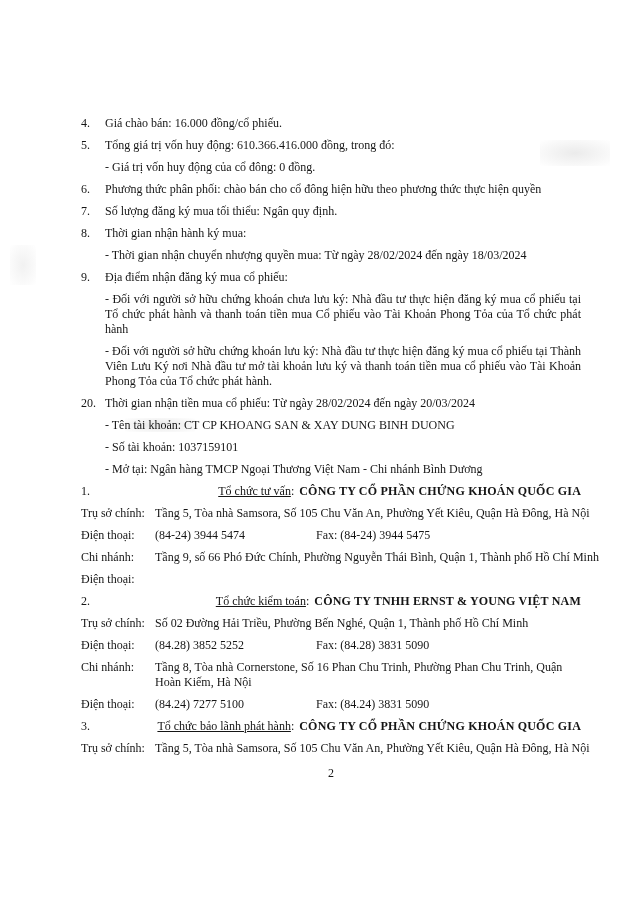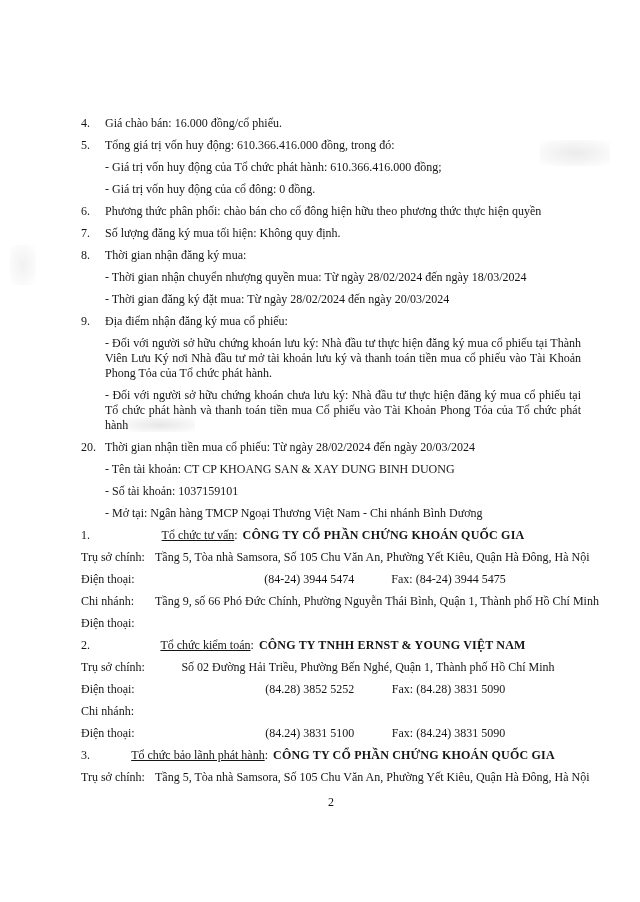--- a/index.html
+++ b/index.html
@@ -17,26 +17,26 @@
   .content {
     position: absolute;
     left: 81px;
     top: 116px;
     width: 500px;
   }
   .para { display: flex; margin: 0 0 7px 0; line-height: 15px; }
   .num  { flex: 0 0 24px; }
   .txt  { flex: 1; text-align: justify; }
   .sub  { margin: 0 0 7px 24px; line-height: 15px; text-align: justify; }
-  .org-header .txt { text-align: center; white-space: nowrap; }
+  .org-header .txt { text-align: right; white-space: nowrap; }
   .u { text-decoration: underline; }
   .org-name { font-weight: bold; margin-left: 5px; letter-spacing: 0.2px; }
   .row { display: flex; margin: 0 0 7px 0; line-height: 15px; }
   .row .label { flex: 0 0 74px; }
-  .row .value { flex: 1; text-align: center; }
+  .row .value { flex: 1; }
   .one-line { white-space: nowrap; }
   .phone { display: inline-block; width: 158px; }
   .pagenum { text-align: center; margin-top: 10px; line-height: 15px; }
   .smudge { position: absolute; pointer-events: none; }
   .s1 { left: 540px; top: 140px; width: 70px; height: 26px;
         background: radial-gradient(ellipse at center, rgba(130,130,130,0.16), rgba(255,255,255,0)); }
   .s2 { left: 125px; top: 418px; width: 70px; height: 14px;
         background: radial-gradient(ellipse at center, rgba(120,120,120,0.18), rgba(255,255,255,0)); }
   .s3 { left: 10px; top: 245px; width: 26px; height: 40px;
         background: radial-gradient(ellipse at center, rgba(140,140,140,0.12), rgba(255,255,255,0)); }
@@ -53,46 +53,44 @@
 
     <div class="para">
       <span class="num">4.</span>
       <div class="txt">Giá chào bán: 16.000 đồng/cổ phiếu.</div>
     </div>
 
     <div class="para">
       <span class="num">5.</span>
       <div class="txt">Tổng giá trị vốn huy động: 610.366.416.000 đồng, trong đó:</div>
     </div>
-    <div class="sub">- Giá trị vốn huy động của Tổ chức phát hành: 610.366.416.000 đồng;</div>
     <div class="sub">- Giá trị vốn huy động của cổ đông: 0 đồng.</div>
 
     <div class="para">
       <span class="num">6.</span>
       <div class="txt">Phương thức phân phối: chào bán cho cổ đông hiện hữu theo phương thức thực hiện quyền</div>
     </div>
 
     <div class="para">
       <span class="num">7.</span>
-      <div class="txt">Số lượng đăng ký mua tối hiện: Không quy định.</div>
+      <div class="txt">Số lượng đăng ký mua tối thiểu: Ngân quy định.</div>
     </div>
 
     <div class="para">
       <span class="num">8.</span>
-      <div class="txt">Thời gian nhận đăng ký mua:</div>
+      <div class="txt">Thời gian nhận hành ký mua:</div>
     </div>
     <div class="sub">- Thời gian nhận chuyển nhượng quyền mua: Từ ngày 28/02/2024 đến ngày 18/03/2024</div>
-    <div class="sub">- Thời gian đăng ký đặt mua: Từ ngày 28/02/2024 đến ngày 20/03/2024</div>
 
     <div class="para">
       <span class="num">9.</span>
       <div class="txt">Địa điểm nhận đăng ký mua cổ phiếu:</div>
     </div>
+    <div class="sub">- Đối với người sở hữu chứng khoán chưa lưu ký: Nhà đầu tư thực hiện đăng ký mua cổ phiếu tại Tổ chức phát hành và thanh toán tiền mua Cổ phiếu vào Tài Khoản Phong Tỏa của Tổ chức phát hành</div>
     <div class="sub">- Đối với người sở hữu chứng khoán lưu ký: Nhà đầu tư thực hiện đăng ký mua cổ phiếu tại Thành Viên Lưu Ký nơi Nhà đầu tư mở tài khoản lưu ký và thanh toán tiền mua cổ phiếu vào Tài Khoản Phong Tỏa của Tổ chức phát hành.</div>
-    <div class="sub">- Đối với người sở hữu chứng khoán chưa lưu ký: Nhà đầu tư thực hiện đăng ký mua cổ phiếu tại Tổ chức phát hành và thanh toán tiền mua Cổ phiếu vào Tài Khoản Phong Tỏa của Tổ chức phát hành</div>
 
     <div class="para">
       <span class="num">20.</span>
       <div class="txt">Thời gian nhận tiền mua cổ phiếu: Từ ngày 28/02/2024 đến ngày 20/03/2024</div>
     </div>
 
     <div class="sub">- Tên tài khoản: CT CP KHOANG SAN &amp; XAY DUNG BINH DUONG</div>
     <div class="sub">- Số tài khoản: 1037159101</div>
     <div class="sub">- Mở tại: Ngân hàng TMCP Ngoại Thương Việt Nam - Chi nhánh Bình Dương</div>
 
@@ -130,25 +128,26 @@
     </div>
     <div class="row">
       <span class="label">Điện thoại:</span>
       <div class="value">
         <span class="phone">(84.28) 3852 5252</span>
         <span class="fax">Fax: (84.28) 3831 5090</span>
       </div>
     </div>
     <div class="row">
       <span class="label">Chi nhánh:</span>
+      <div class="value">Tầng 8, Tòa nhà Cornerstone, Số 16 Phan Chu Trinh, Phường Phan Chu Trinh, Quận Hoàn Kiếm, Hà Nội</div>
     </div>
     <div class="row">
       <span class="label">Điện thoại:</span>
       <div class="value">
-        <span class="phone">(84.24) 3831 5100</span>
+        <span class="phone">(84.24) 7277 5100</span>
         <span class="fax">Fax: (84.24) 3831 5090</span>
       </div>
     </div>
 
     <div class="para org-header">
       <span class="num">3.</span>
       <div class="txt"><span class="u">Tổ chức bảo lãnh phát hành</span><span>:</span><span class="org-name">CÔNG TY CỔ PHẦN CHỨNG KHOÁN QUỐC GIA</span></div>
     </div>
     <div class="row">
       <span class="label">Trụ sở chính:</span>

